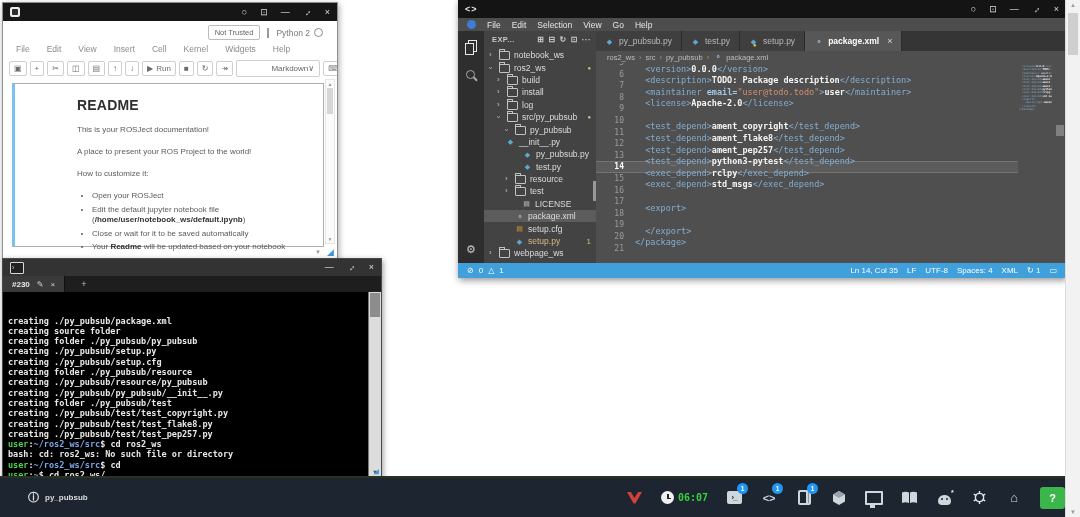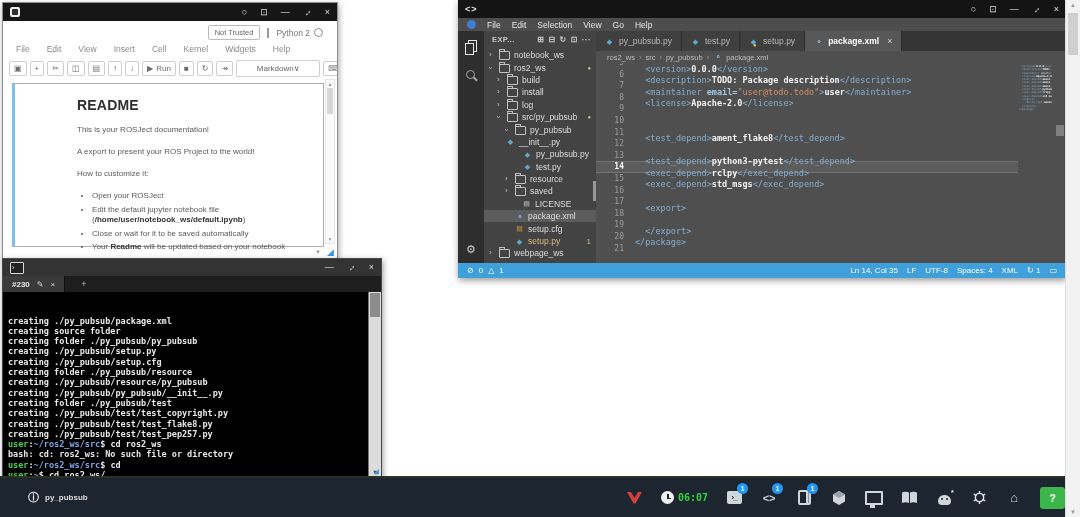--- a/index.html
+++ b/index.html
@@ -22,21 +22,21 @@
   .j-trust-row{position:absolute;top:4px;right:14px;display:flex;align-items:center;gap:7px;}
   .j-trust{border:1px solid #bcbcbc;border-radius:2px;background:#fff;color:#666;font-size:7.5px;padding:2px 6px;}
   .j-kernel{display:flex;align-items:center;gap:4px;color:#777;font-size:8.5px;border-left:2px solid #9a9a9a;padding-left:7px;}
   .kernel-dot{width:7px;height:7px;border:1px solid #8a8a8a;border-radius:50%;}
   .j-menu{position:absolute;top:23px;left:13px;display:flex;gap:17px;font-size:8.5px;color:#8b8b8b;}
   .j-menu span{cursor:default;}
   .j-toolbar{position:absolute;top:39px;left:6px;display:flex;gap:3px;align-items:center;}
   .j-btn{min-width:14px;height:15px;border:1px solid #cfcfcf;border-radius:2px;background:#fff;color:#6b6b6b;
          font-size:8px;display:flex;align-items:center;justify-content:center;gap:3px;padding:0 4px;}
   .j-select{width:72px;height:15px;border:1px solid #cfcfcf;border-radius:2px;background:#fff;color:#666;
-            font-size:8px;display:flex;align-items:center;justify-content:center;padding:0 5px;}
+            font-size:8px;display:flex;align-items:center;justify-content:flex-end;padding:0 5px;}
   .j-cell{position:absolute;left:9px;right:13px;top:62px;bottom:12px;border:1px solid #adadad;
           border-left:3px solid #7cc0ee;background:#fff;}
   .j-cell-inner{padding:13px 12px 0 62px;}
   .j-cell-inner h1{margin:0 0 12px 0;font-size:14px;color:#2f2f2f;letter-spacing:.2px;}
   .j-cell-inner p{margin:0 0 13px 0;font-size:8px;color:#5a5a5a;}
   .j-cell-inner ul{margin:0 0 0 15px;padding:0;}
   .j-cell-inner li{font-size:8px;color:#5a5a5a;margin-bottom:3px;line-height:10.5px;}
   .j-cell-inner b{color:#333;}
   .j-scrollbar{position:absolute;right:2px;top:58px;bottom:15px;width:8px;background:#fbfbfb;border:1px solid #e6e6e6;}
   .j-scrollbar .arrow{position:absolute;left:0;right:0;text-align:center;font-size:5px;color:#9a9a9a;}
@@ -255,21 +255,21 @@
       <div class="j-scrollbar">
         <span class="arrow" style="top:1px">▲</span>
         <div class="thumb"></div>
         <span class="arrow" style="bottom:1px">▼</span>
       </div>
       <div class="j-cell">
         <div class="j-cell-inner">
           <h1>README</h1>
           <div id="j-paras">
               <p>This is your ROSJect documentation!</p>
-              <p>A export to present your ROS Project to the world!</p>
+              <p>A place to present your ROS Project to the world!</p>
               <p>How to customize it:</p>
             </div>
           <ul id="j-bullets">
               <li>Open your ROSJect</li>
               <li>Edit the default jupyter notebook file<br>(<b>/home/user/notebook_ws/default.ipynb</b>)</li>
               <li>Close or wait for it to be saved automatically</li>
               <li>Your <b>Readme</b> will be updated based on your notebook</li>
             </ul>
         </div>
       </div>
@@ -400,21 +400,21 @@
               <span class="v-label">test.py</span>
             </div>
             <div class="v-row" style="padding-left: 21px;">
               <span class="v-chev"><span>›</span></span>
               <span class="ficon"></span>
               <span class="v-label">resource</span>
             </div>
             <div class="v-row" style="padding-left: 21px;">
               <span class="v-chev"><span>›</span></span>
               <span class="ficon"></span>
-              <span class="v-label">saved</span>
+              <span class="v-label">test</span>
             </div>
             <div class="v-row" style="padding-left: 28px;">
               <span class="v-chev"></span>
               <span class="fi fi-license">▤</span>
               <span class="v-label">LICENSE</span>
             </div>
             <div class="v-row selected" style="padding-left: 21px;">
               <span class="v-chev"></span>
               <span class="fi fi-xml">‹›</span>
               <span class="v-label">package.xml</span>
@@ -485,27 +485,29 @@
               <div class="code-line">
                 <span class="gutter">8</span>
                 <span class="code-text"><span class="tok-g">  &lt;license&gt;</span><span class="tok-b">Apache-2.0</span><span class="tok-g">&lt;/license&gt;</span></span>
               </div>
               <div class="code-line">
                 <span class="gutter">9</span>
                 <span class="code-text"></span>
               </div>
               <div class="code-line">
                 <span class="gutter">10</span>
+                <span class="code-text"><span class="tok-g">  &lt;test_depend&gt;</span><span class="tok-b">ament_copyright</span><span class="tok-g">&lt;/test_depend&gt;</span></span>
               </div>
               <div class="code-line">
                 <span class="gutter">11</span>
                 <span class="code-text"><span class="tok-g">  &lt;test_depend&gt;</span><span class="tok-b">ament_flake8</span><span class="tok-g">&lt;/test_depend&gt;</span></span>
               </div>
               <div class="code-line">
                 <span class="gutter">12</span>
+                <span class="code-text"><span class="tok-g">  &lt;test_depend&gt;</span><span class="tok-b">ament_pep257</span><span class="tok-g">&lt;/test_depend&gt;</span></span>
               </div>
               <div class="code-line">
                 <span class="gutter">13</span>
                 <span class="code-text"><span class="tok-g">  &lt;test_depend&gt;</span><span class="tok-b">python3-pytest</span><span class="tok-g">&lt;/test_depend&gt;</span></span>
               </div>
               <div class="code-line current">
                 <span class="gutter">14</span>
                 <span class="code-text"><span class="tok-g">  &lt;exec_depend&gt;</span><span class="tok-b">rclpy</span><span class="tok-g">&lt;/exec_depend&gt;</span></span>
               </div>
               <div class="code-line">

